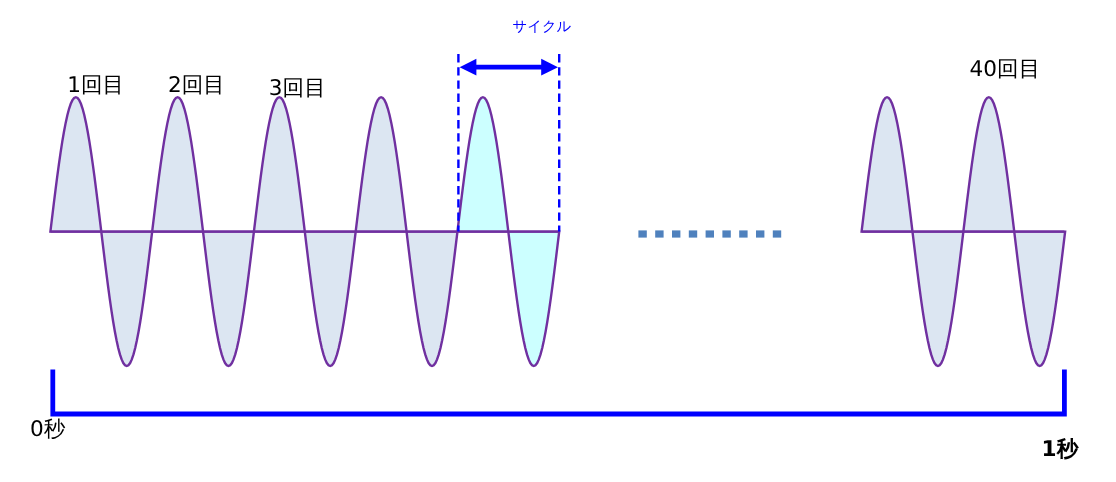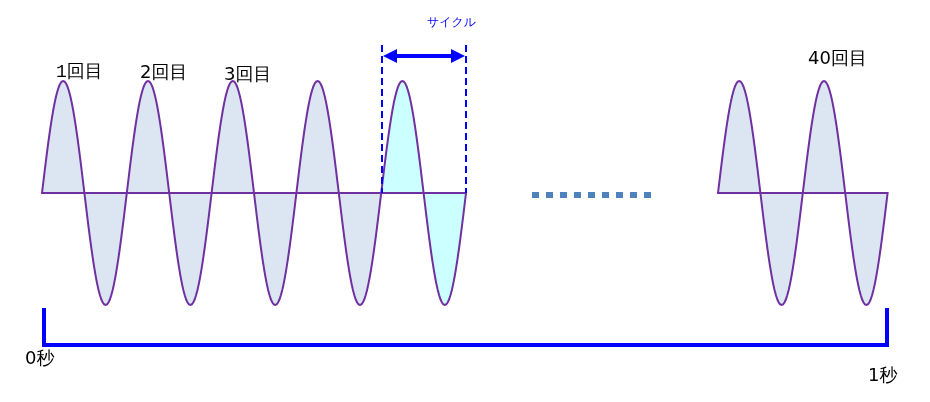--- a/index.html
+++ b/index.html
@@ -43,18 +43,18 @@
       <rect x="602" y="192" width="7" height="6" fill="#4f81bd"></rect>
       <rect x="616" y="192" width="7" height="6" fill="#4f81bd"></rect>
       <rect x="630" y="192" width="7" height="6" fill="#4f81bd"></rect>
       <rect x="644" y="192" width="7" height="6" fill="#4f81bd"></rect>
     </g>
 
   <path d="M44,308 L44,345 L887,345 L887,308" fill="none" stroke="#0000ff" stroke-width="4"></path>
 </svg>
 
 <div class="lbl lbl-blue" style="left:396px; top:16px; font-size:12px;margin-left:31px;">サイクル</div>
-<div class="lbl" style="left:56px; top:63px;font-family:Liberation Mono, monospace;">1回目</div>
+<div class="lbl" style="left:56px; top:63px;">1回目</div>
 <div class="lbl" style="left:140px; top:63px;text-align:center;">2回目</div>
 <div class="lbl" style="left:224px; top:65px;">3回目</div>
 <div class="lbl" style="left:808px; top:49px;">40回目</div>
 <div class="lbl" style="left:25px; top:349px;">0秒</div>
-<div class="lbl" style="left:868px; top:366px;">1秒</div>
+<div class="lbl" style="left:868px; top:366px;font-weight:bold;">1秒</div>
 
 </body></html>

